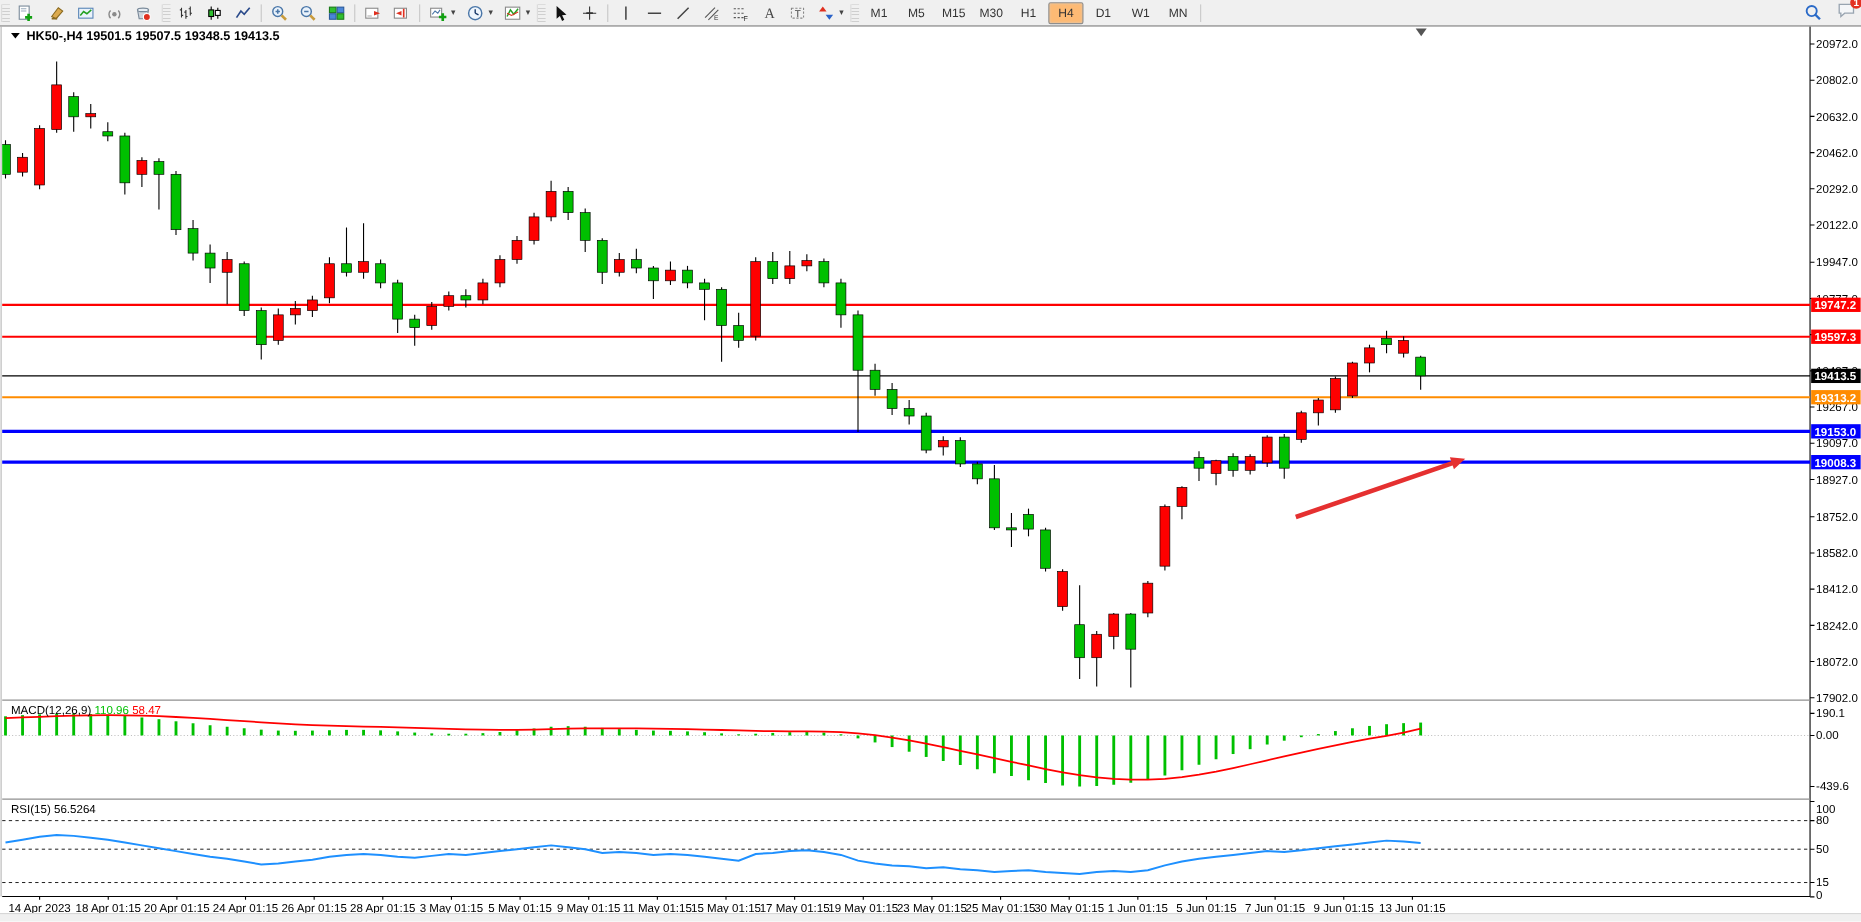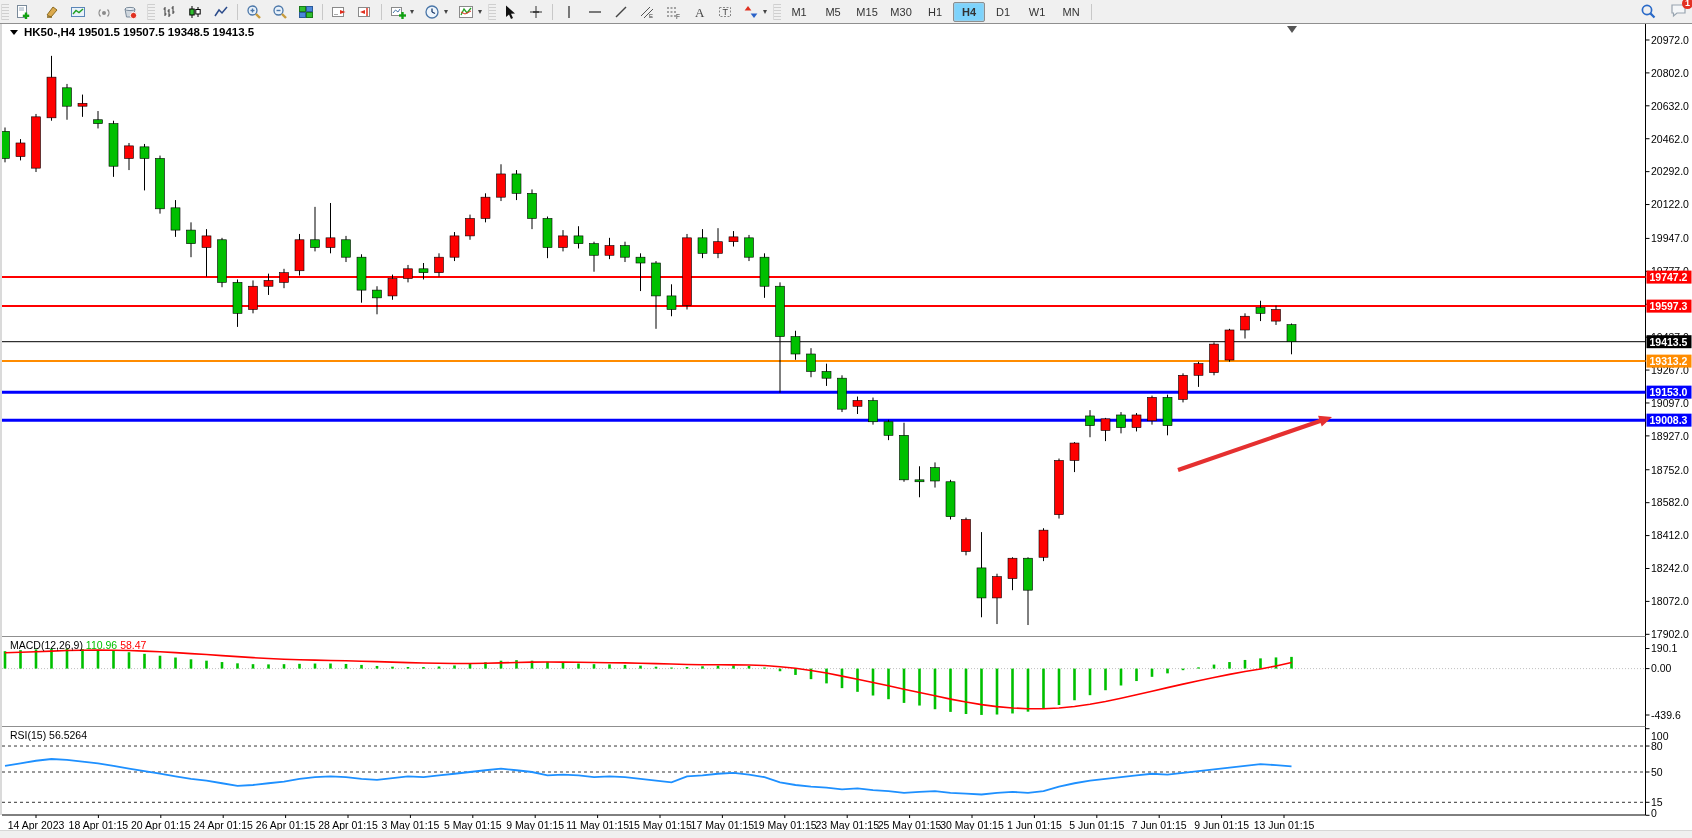--- a/index.html
+++ b/index.html
@@ -10,21 +10,21 @@
   .tb-grip{width:7px;height:16px;margin:0 1px;
            background:repeating-linear-gradient(to bottom,#cfcfcf 0 1px,#f0f0f0 1px 3px);
            border-left:1px solid #dadada;}
   .tb-sep{width:1px;height:16px;background:#c8c8c8;margin:0 3px;}
   .tb-btn{display:inline-flex;align-items:center;gap:3px;height:19px;padding:0 3px;margin:0 1px;
           border:1px solid transparent;border-radius:2px;font-size:12px;color:#222;cursor:default;}
   .tb-btn svg{display:block;}
   .tb-caret{font-size:8px;color:#444;margin-left:1px;}
   .tf-btn{display:inline-flex;align-items:center;justify-content:center;height:18px;min-width:24px;
           padding:0 3px;margin:0 1px;font-size:11px;color:#333;border:1px solid transparent;border-radius:2px;}
-  .tf-btn.active{background:#7dd3fc;border-color:#8e8e8e;box-shadow:inset 0 0 2px #cfcfcf;font-weight:bold;}
+  .tf-btn.active{background:#fdba74;border-color:#8e8e8e;box-shadow:inset 0 0 2px #cfcfcf;}
   .tb-spacer{flex:1;}
   .tb-right{display:flex;align-items:center;margin-right:4px;}
   .badge{position:absolute;top:-4px;right:-5px;background:#e33022;color:#fff;font-size:9px;
          border-radius:7px;padding:0 3px;line-height:11px;font-weight:bold;}
   .chat-wrap{position:relative;margin-left:8px;}
   
   #chart-svg{position:absolute;left:0;top:23px;}
   #bottom-strip{position:absolute;left:0;top:830px;width:1692px;height:8px;background:#f0f0f0;
                 border-top:1px solid #d7d7d7;}
 </style>

